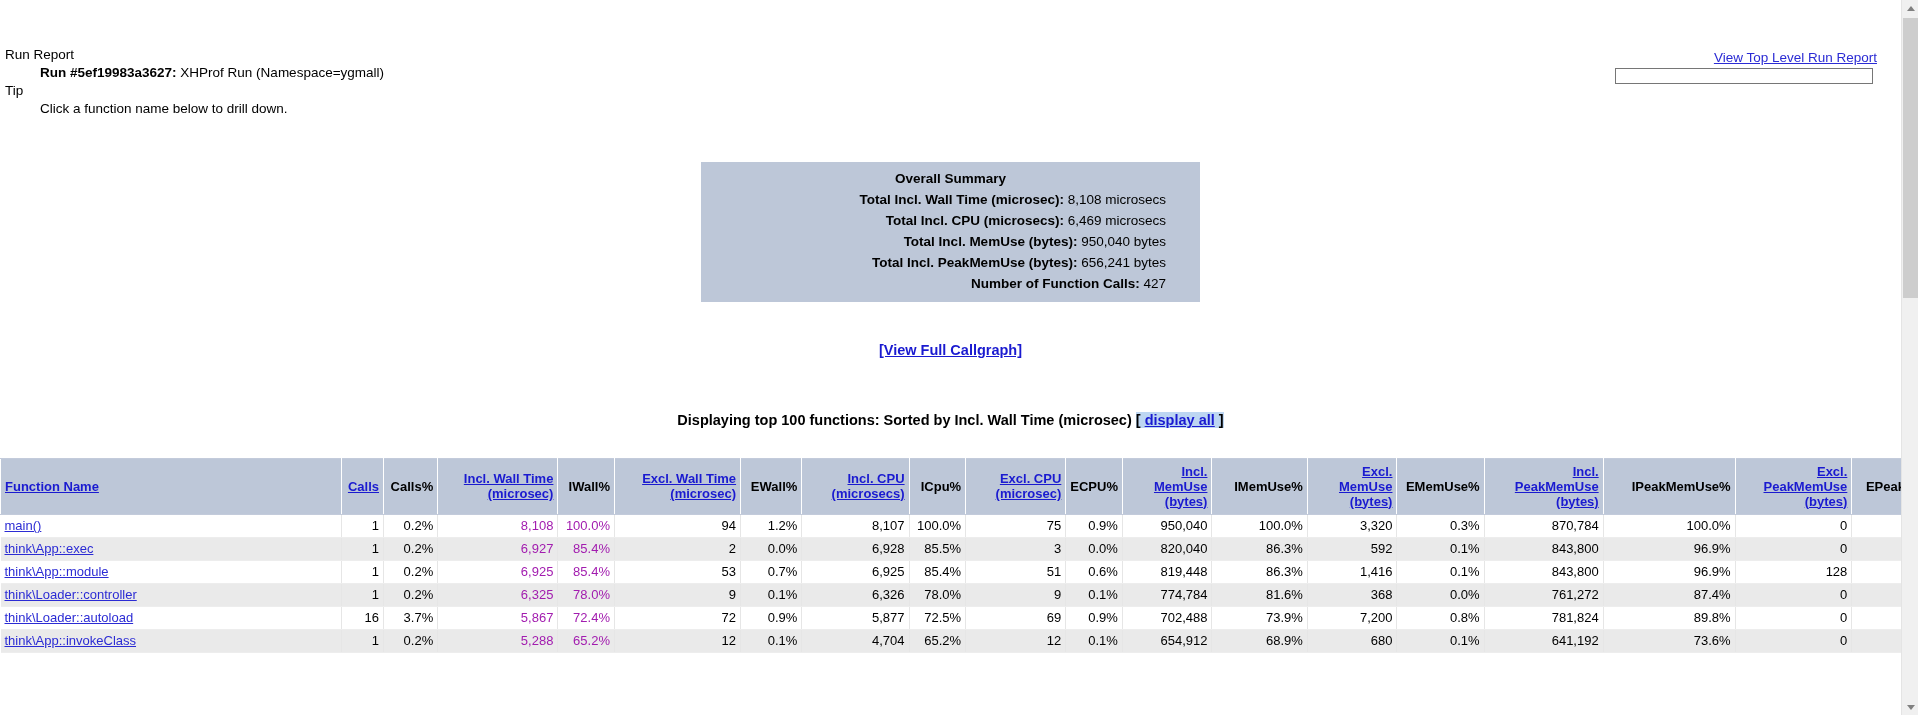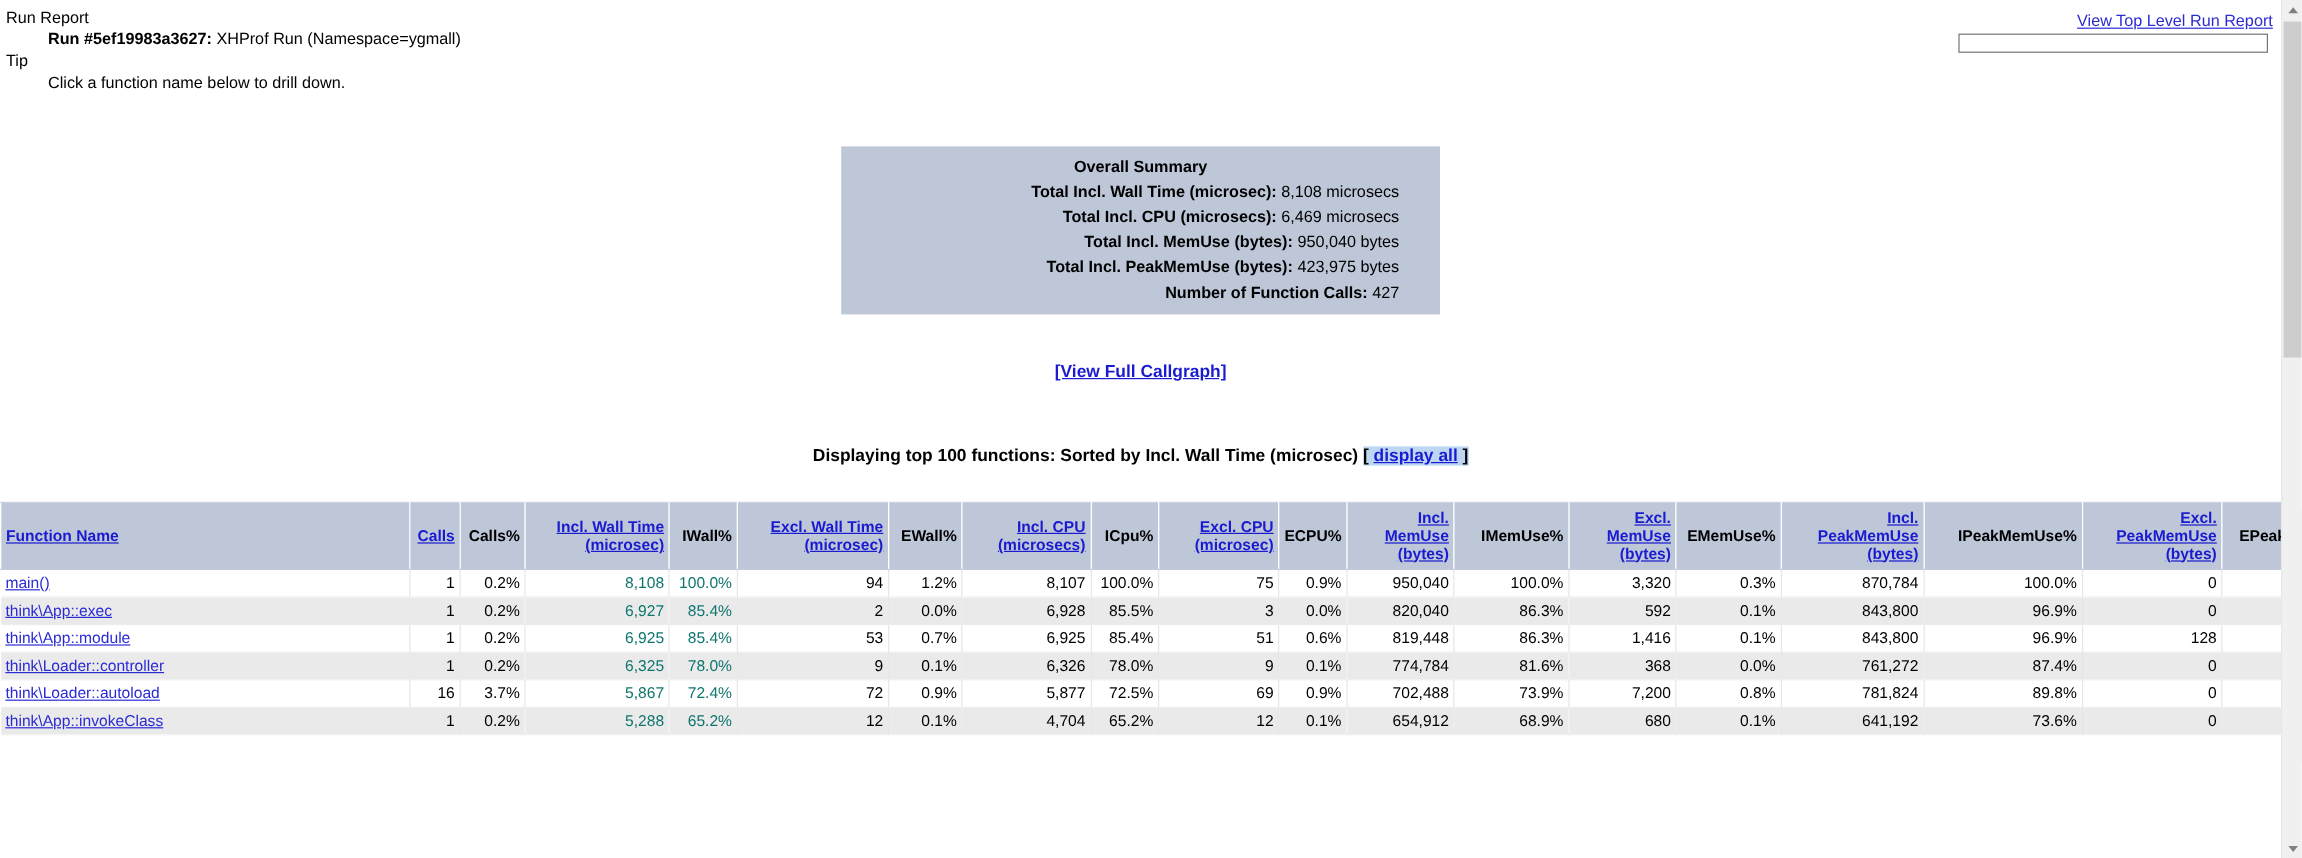--- a/index.html
+++ b/index.html
@@ -77,37 +77,38 @@
     top: 17px;
     right: 0;
     bottom: 17px;
     background: #f0f0f0;
   }
 
   
   .report-head {
     position: relative;
     padding: 6px 0 0 2px;
+    margin-top: 40px;
   }
   .rh-label {
     font-size: 13.5px;
     line-height: 17px;
     color: #000;
     padding-left: 3px;
   }
   .rh-sub {
     font-size: 13.5px;
     line-height: 19px;
     padding-left: 38px;
   }
   .rh-sub b { font-weight: bold; }
 
   .toplevel-link-wrap {
     position: absolute;
-    right: 7px;
+    right: 24px;
     top: 10px;
     text-align: right;
     width: 262px;
   }
   .toplevel-link {
     font-size: 13.5px;
     color: #2b2bd4;
     text-decoration: underline;
     display: inline-block;
   }
@@ -228,21 +229,21 @@
   table.xhprof td.fname {
     text-align: left;
     border-left: none;
   }
   table.xhprof td.fname a {
     color: #2b2bd4;
     text-decoration: underline;
   }
   table.xhprof tr.odd td { background: #ffffff; }
   table.xhprof tr.even td { background: #eaeaea; }
-  table.xhprof td.sorted { color: #0f766e; margin-top: 28px; }
+  table.xhprof td.sorted { color: #a21caf; margin-top: 28px; }
 </style>
 </head>
 <body>
 
 <div id="page">
 
   <div class="report-head">
     <div class="rh-label">Run Report</div>
     <div class="rh-sub">
       <b>Run #5ef19983a3627:</b><span> XHProf Run (Namespace=ygmall)</span>
@@ -267,21 +268,21 @@
       <div class="summary-row">
         <span class="lbl">Total Incl. CPU (microsecs):</span>
         <span class="val">6,469 microsecs</span>
       </div>
       <div class="summary-row">
         <span class="lbl">Total Incl. MemUse (bytes):</span>
         <span class="val">950,040 bytes</span>
       </div>
       <div class="summary-row">
         <span class="lbl">Total Incl. PeakMemUse (bytes):</span>
-        <span class="val">423,975 bytes</span>
+        <span class="val">656,241 bytes</span>
       </div>
       <div class="summary-row">
         <span class="lbl">Number of Function Calls:</span>
         <span class="val">427</span>
       </div>
     </div>
   </div>
 
   <div class="callgraph-wrap">
     <a class="callgraph-link">[View Full Callgraph]</a>

